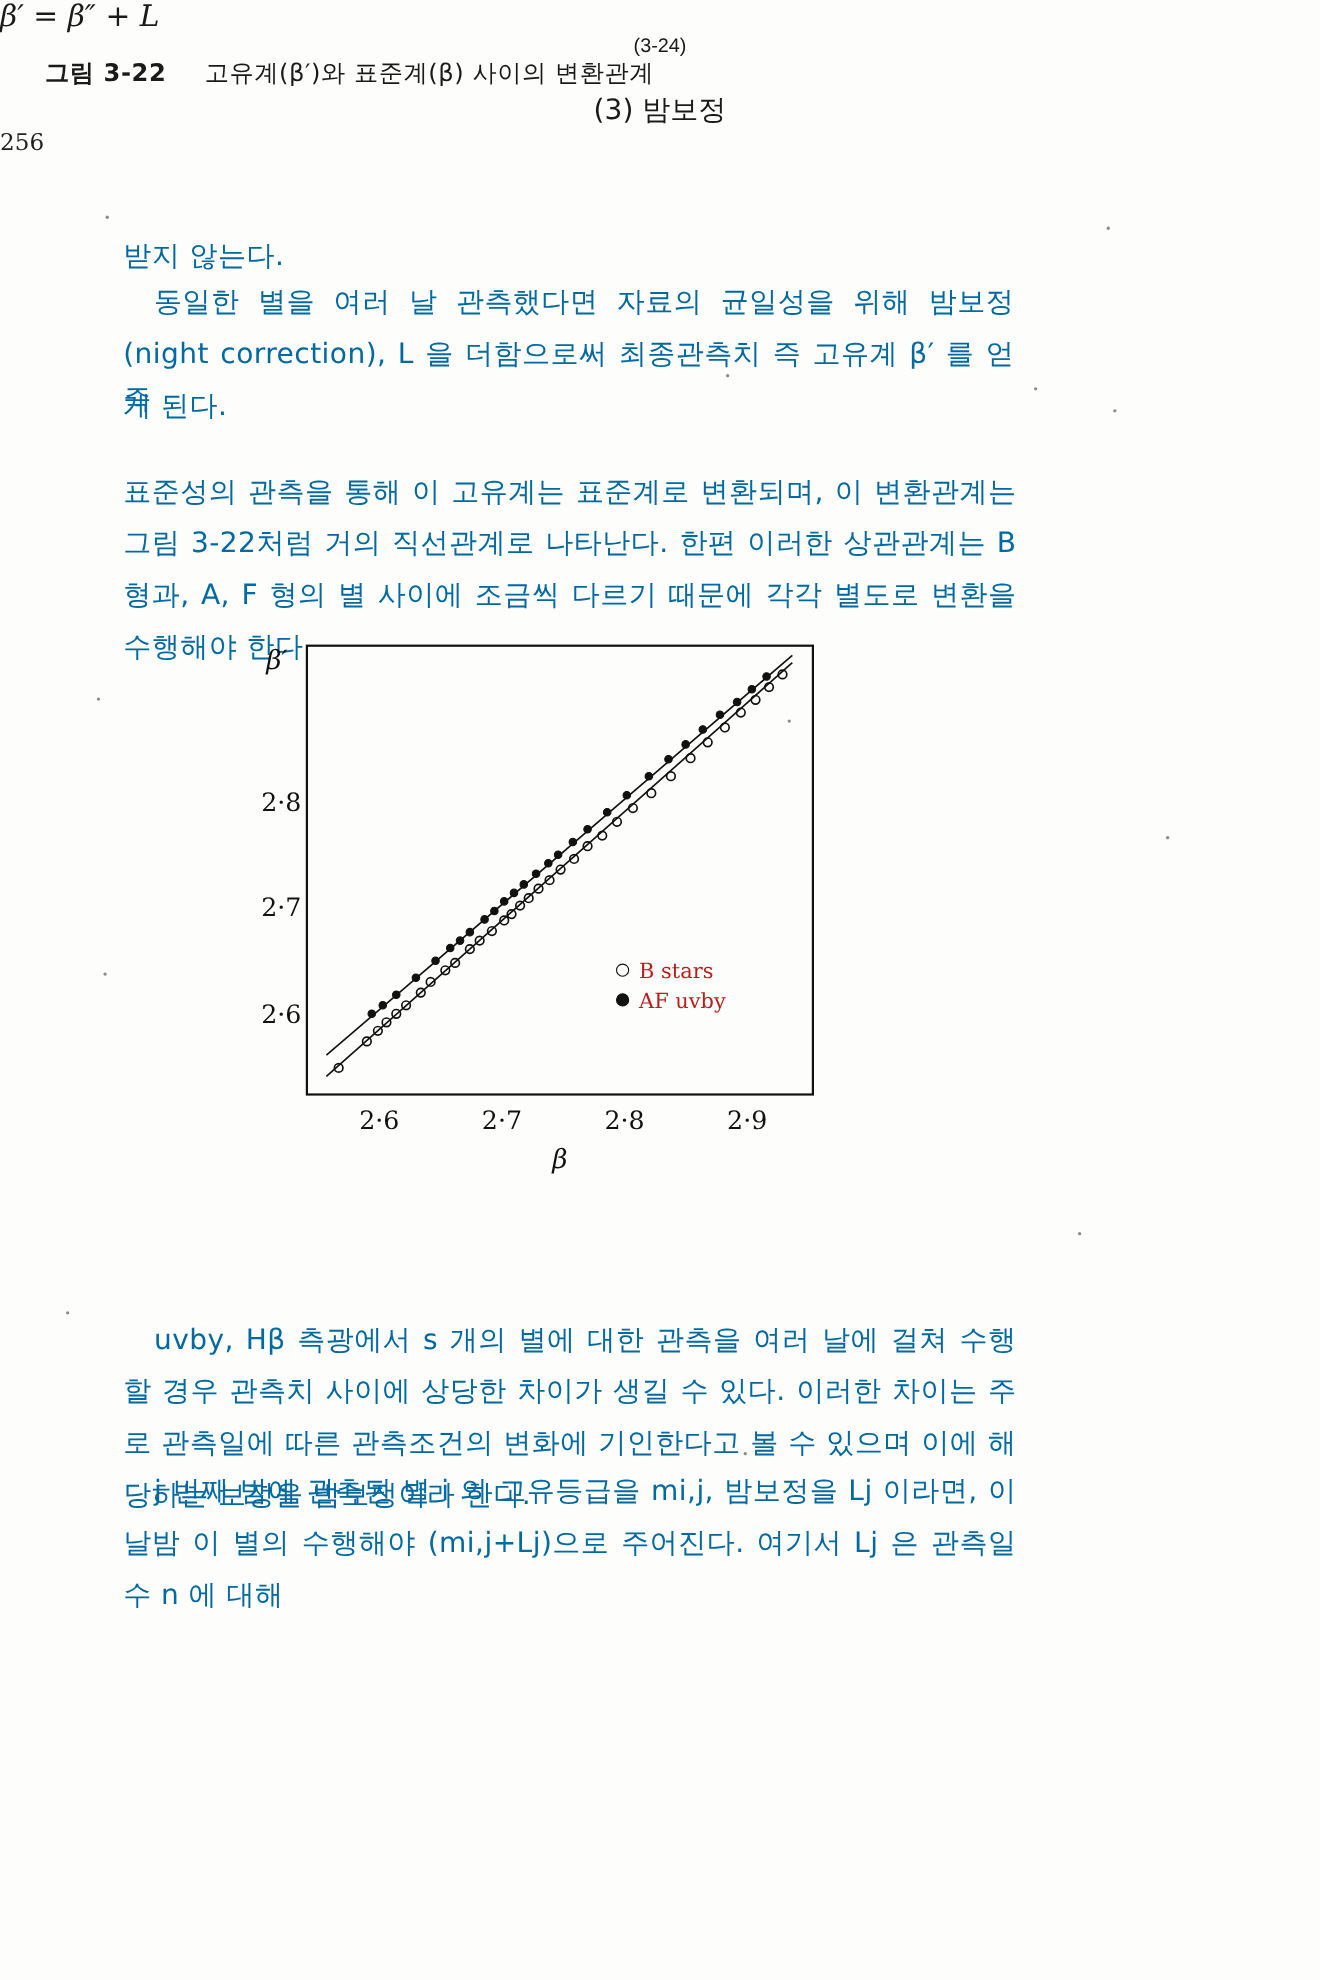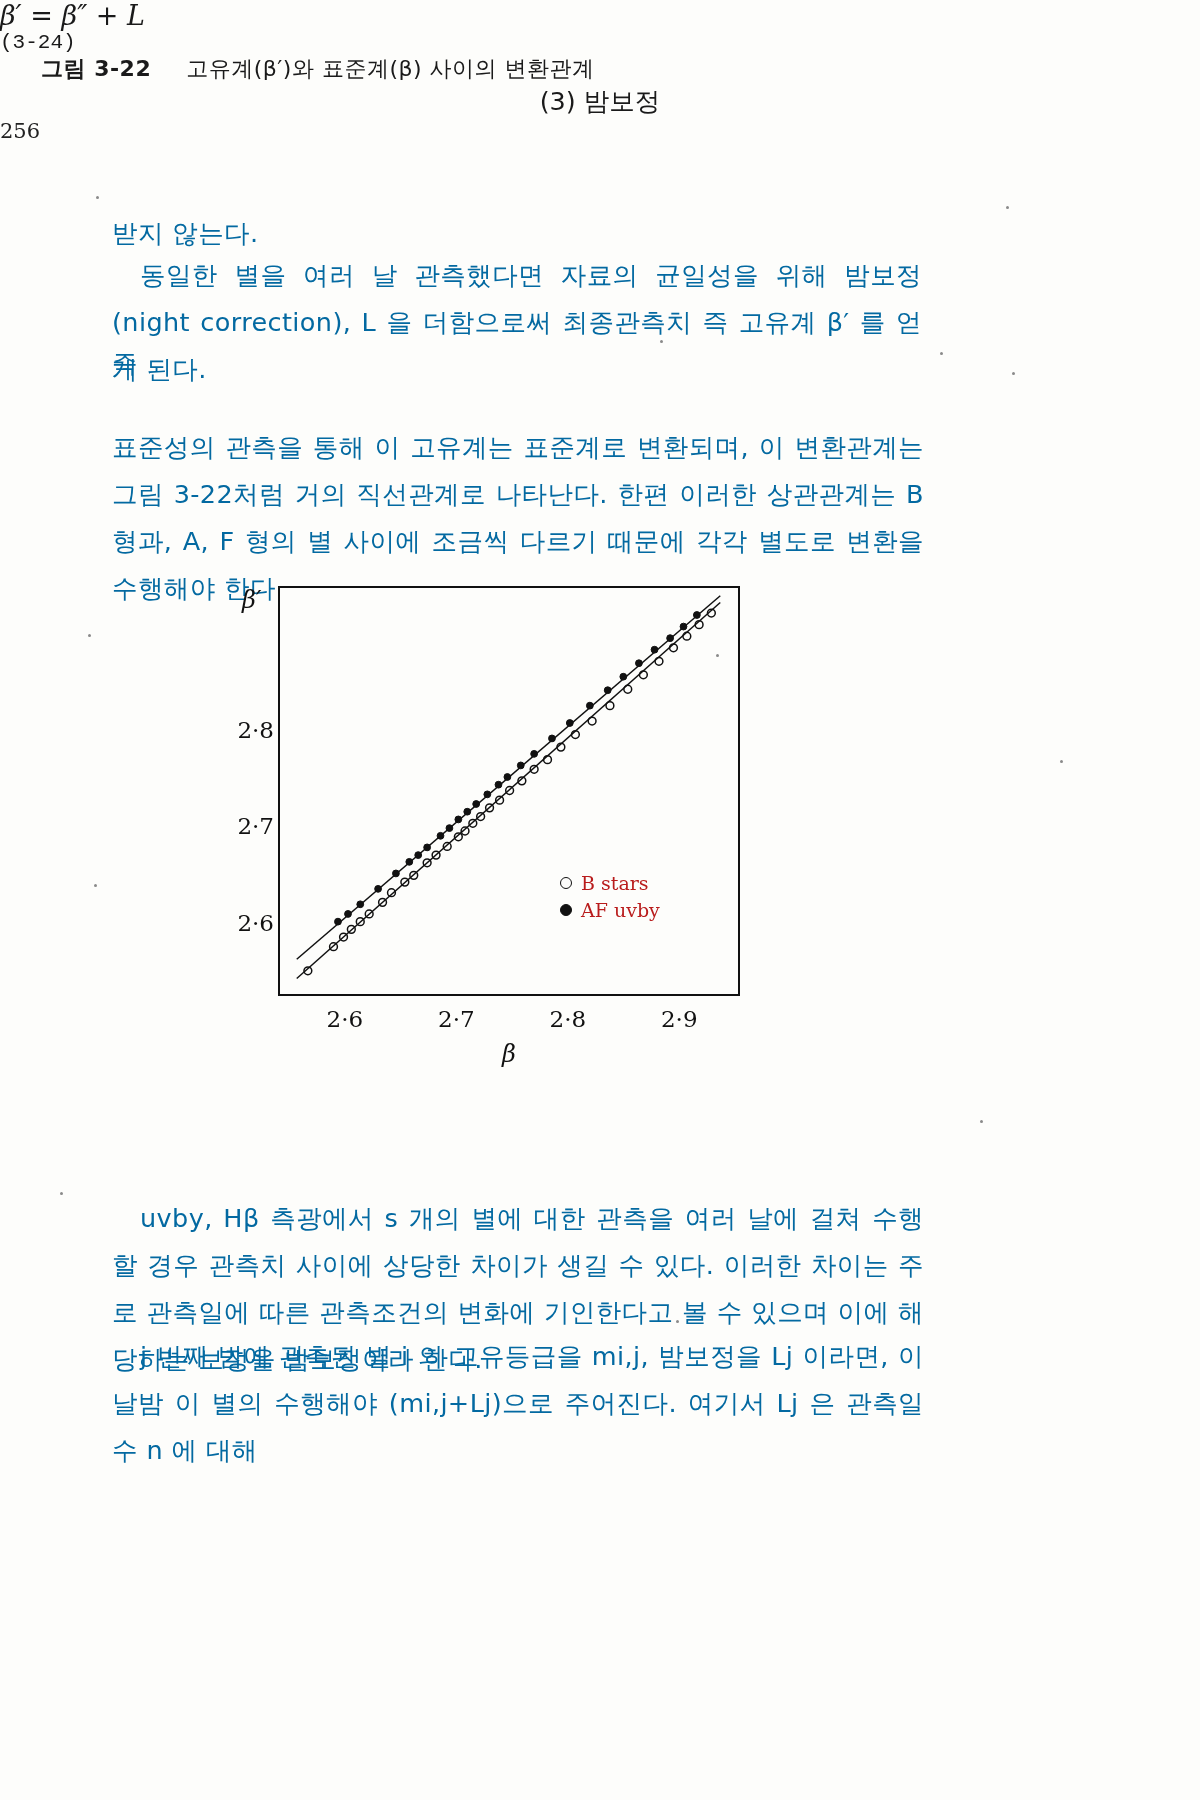--- a/index.html
+++ b/index.html
@@ -28,21 +28,21 @@
     line-height: 47px;
     letter-spacing: 0.4px;
     color: #0369a1;
     text-align: justify;
   }
   
   #line-1 { left: 112px; top: 210px; width: 820px; }
   #para-1 { left: 112px; top: 252px; width: 810px; }
   #line-eq-lead { left: 112px; top: 340px; width: 200px; }
   #equation { left: 196px; top: 368px; font-family: "DejaVu Serif", serif; font-style: italic; font-size: 27px; }
-  #equation-number { left: 783px; top: 370px; font-family: Liberation Mono, monospace; font-size: 21px; font-style: normal; }
+  #equation-number { left: 783px; top: 370px; font-family: Liberation Sans, sans-serif; font-size: 18px; font-style: normal; text-align: center; }
   #para-2 { left: 112px; top: 424px; width: 812px; }
   #caption { left: 268px; top: 1085px; width: 700px; font-size: 22px; letter-spacing: 0.5px; padding-left: 41px; }
   #caption b { font-weight: 700; }
   #section-heading { left: 136px; top: 1152px; font-size: 25.5px; text-align: center; }
   #para-3 { left: 112px; top: 1195px; width: 812px; }
   #para-4 { left: 112px; top: 1333px; width: 812px; }
   #page-number { left: 112px; top: 1482px; font-family: "DejaVu Serif", serif; font-size: 21px; color: #222; }
 
   
   #figure {

